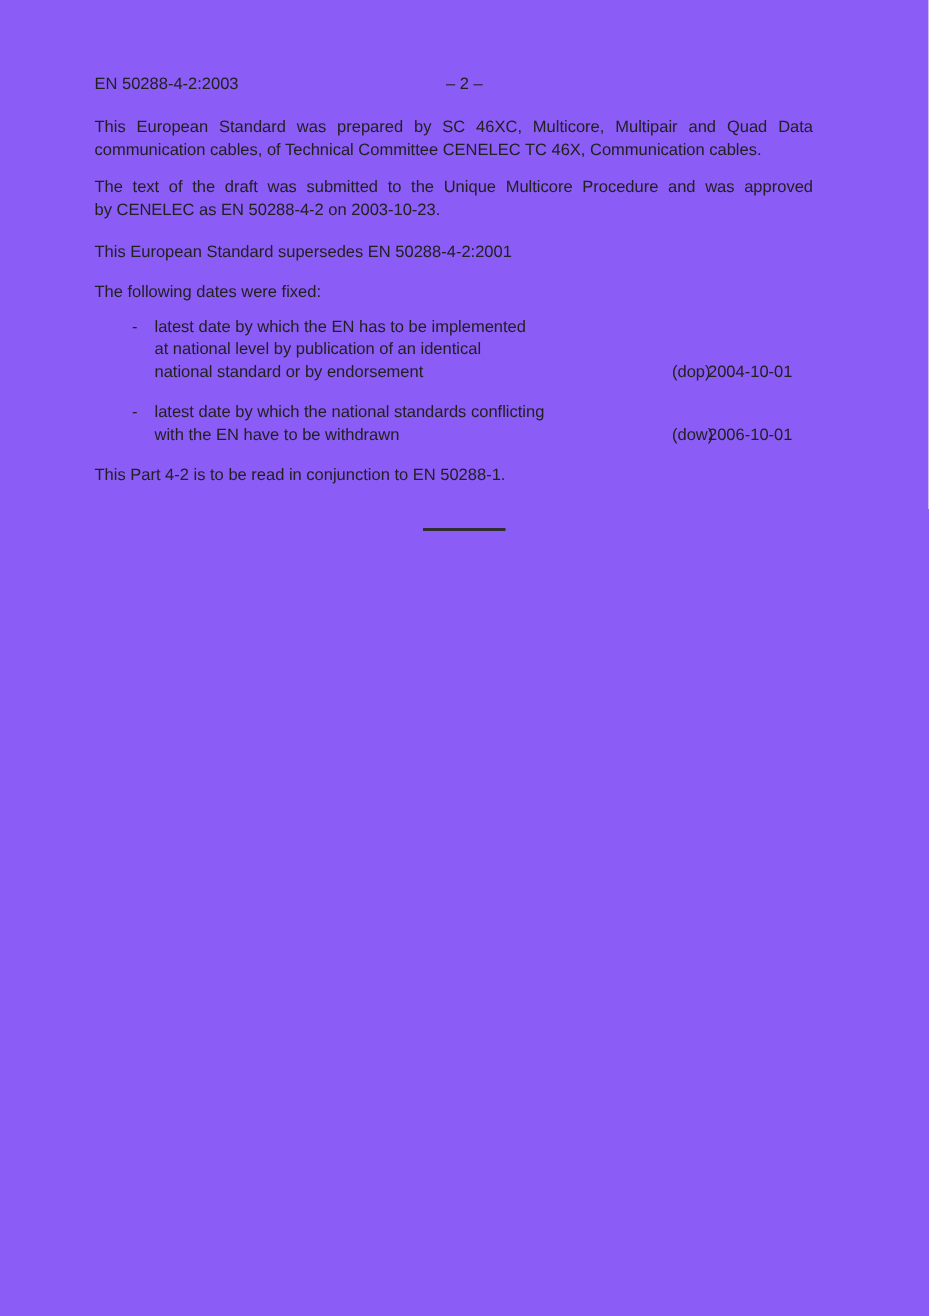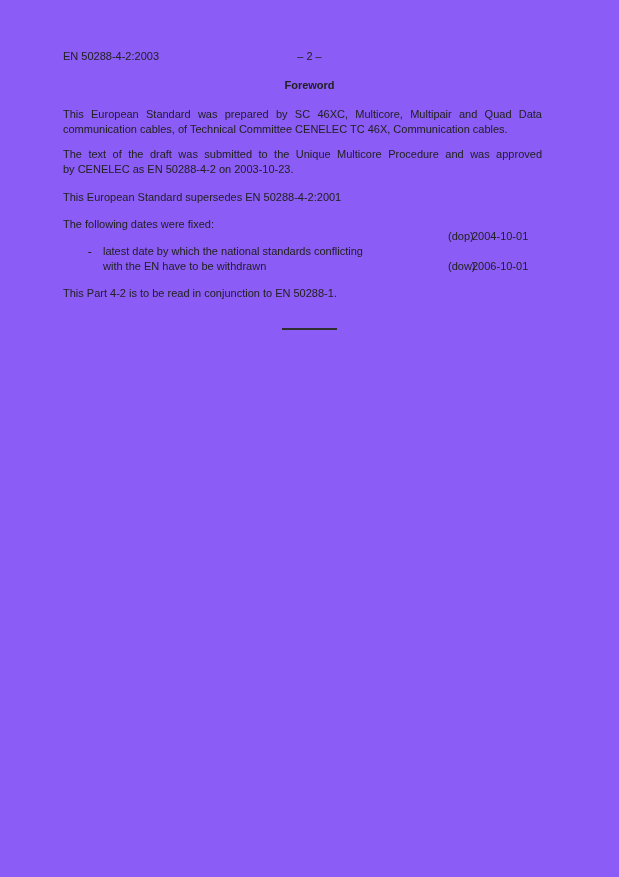--- a/index.html
+++ b/index.html
@@ -102,39 +102,41 @@
 <body>
 
 <div class="page">
   <div class="content">
 
     <div class="header-row">
       <span class="doc-number">EN 50288-4-2:2003</span>
       <span class="page-number">– 2 –</span>
     </div>
 
-    <div class="foreword-title">Foreword</div>
 
     <div class="para p1">
       <div class="jline">This European Standard was prepared by SC 46XC, Multicore, Multipair and Quad Data</div>
       <div>communication cables, of Technical Committee CENELEC TC 46X, Communication cables.</div>
     </div>
 
     <div class="para p2">
       <div class="jline">The text of the draft was submitted to the Unique Multicore Procedure and was approved</div>
       <div>by CENELEC as EN 50288-4-2 on 2003-10-23.</div>
     </div>
 
     <div class="para p3">This European Standard supersedes EN 50288-4-2:2001</div>
 
     <div class="para p4">The following dates were fixed:</div>
 
     <div class="list-block">
       <div class="list-item">
         <span class="item-marker">-</span>
+        <div class="item-text">latest date by which the EN has to be implemented
+at national level by publication of an identical
+national standard or by endorsement</div>
         <span class="item-code">(dop)</span>
         <span class="item-date">2004-10-01</span>
       </div>
       <div class="list-item">
         <span class="item-marker">-</span>
         <div class="item-text">latest date by which the national standards conflicting
 with the EN have to be withdrawn</div>
         <span class="item-code">(dow)</span>
         <span class="item-date">2006-10-01</span>
       </div>

